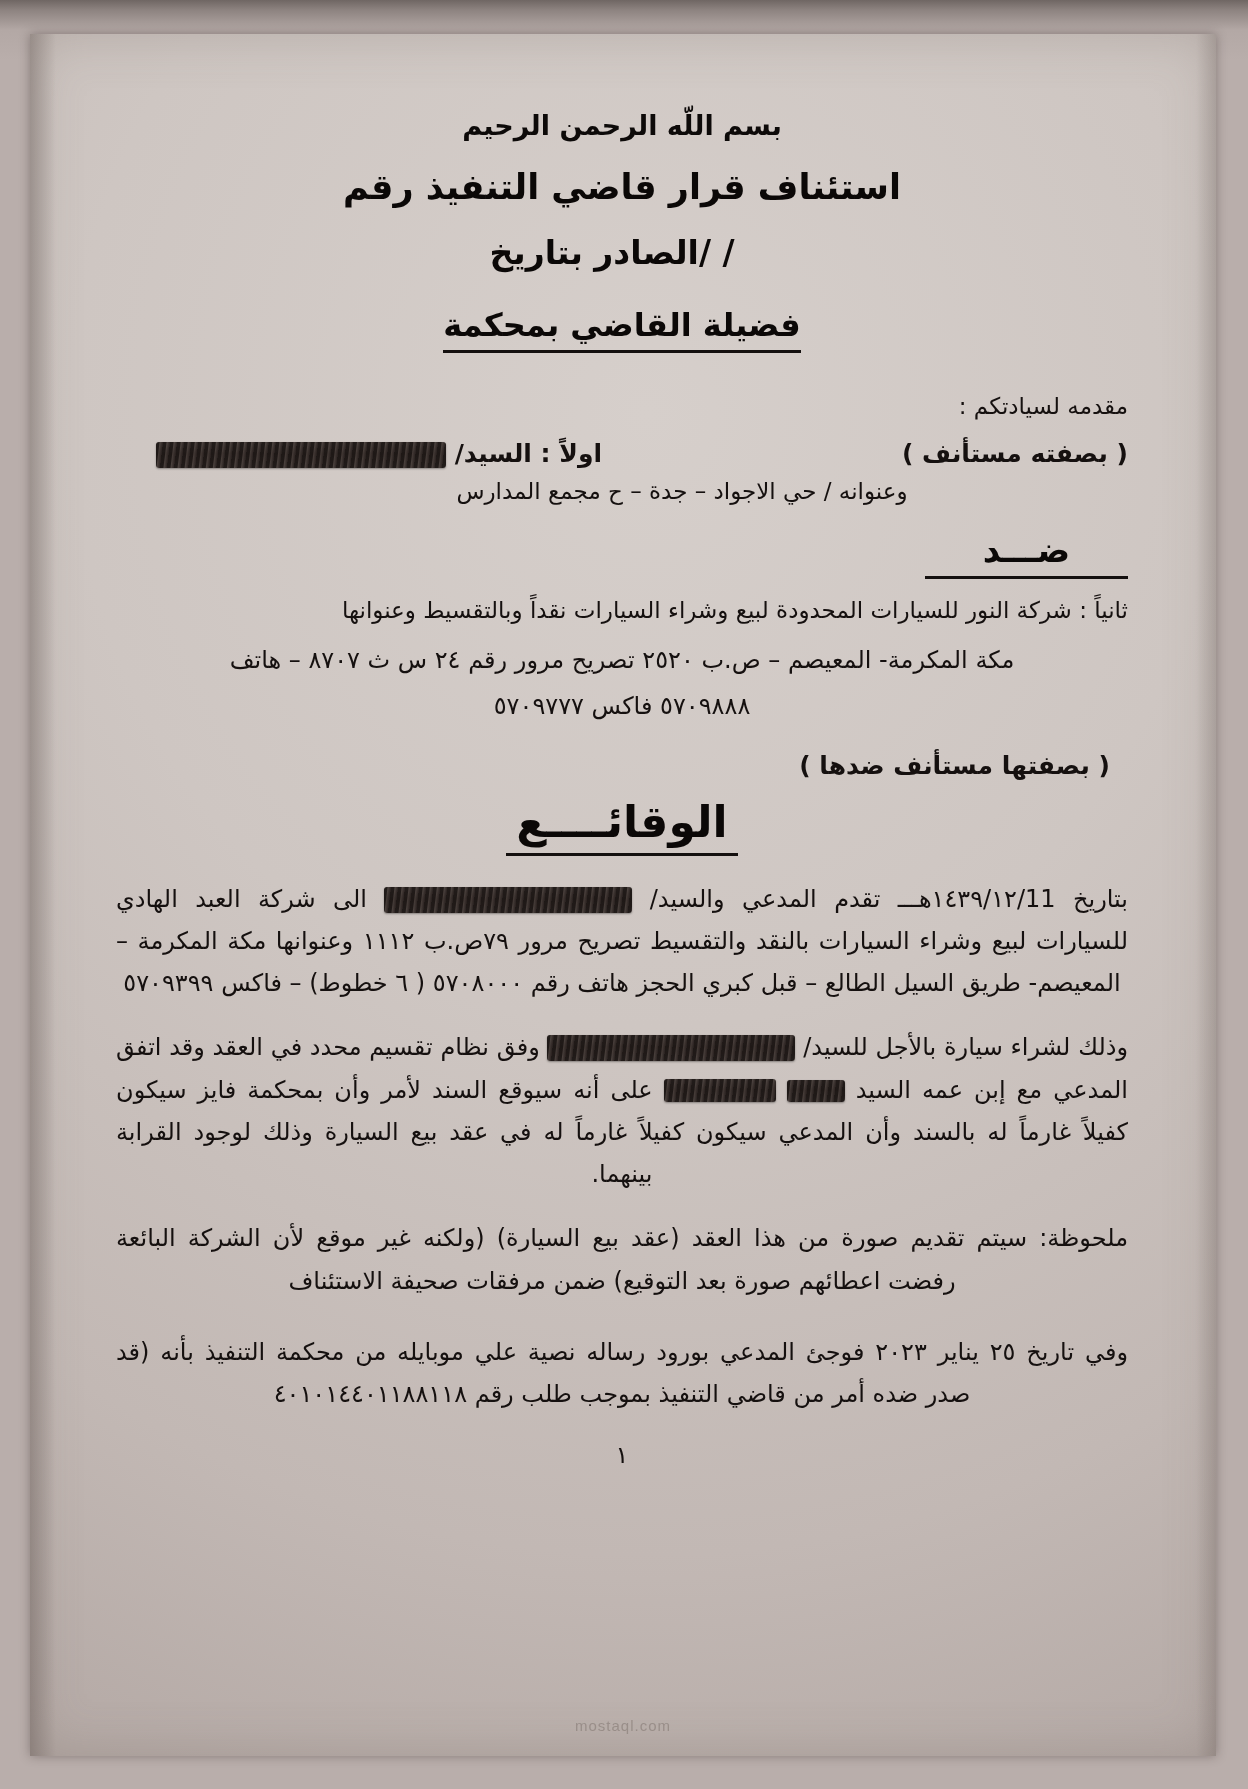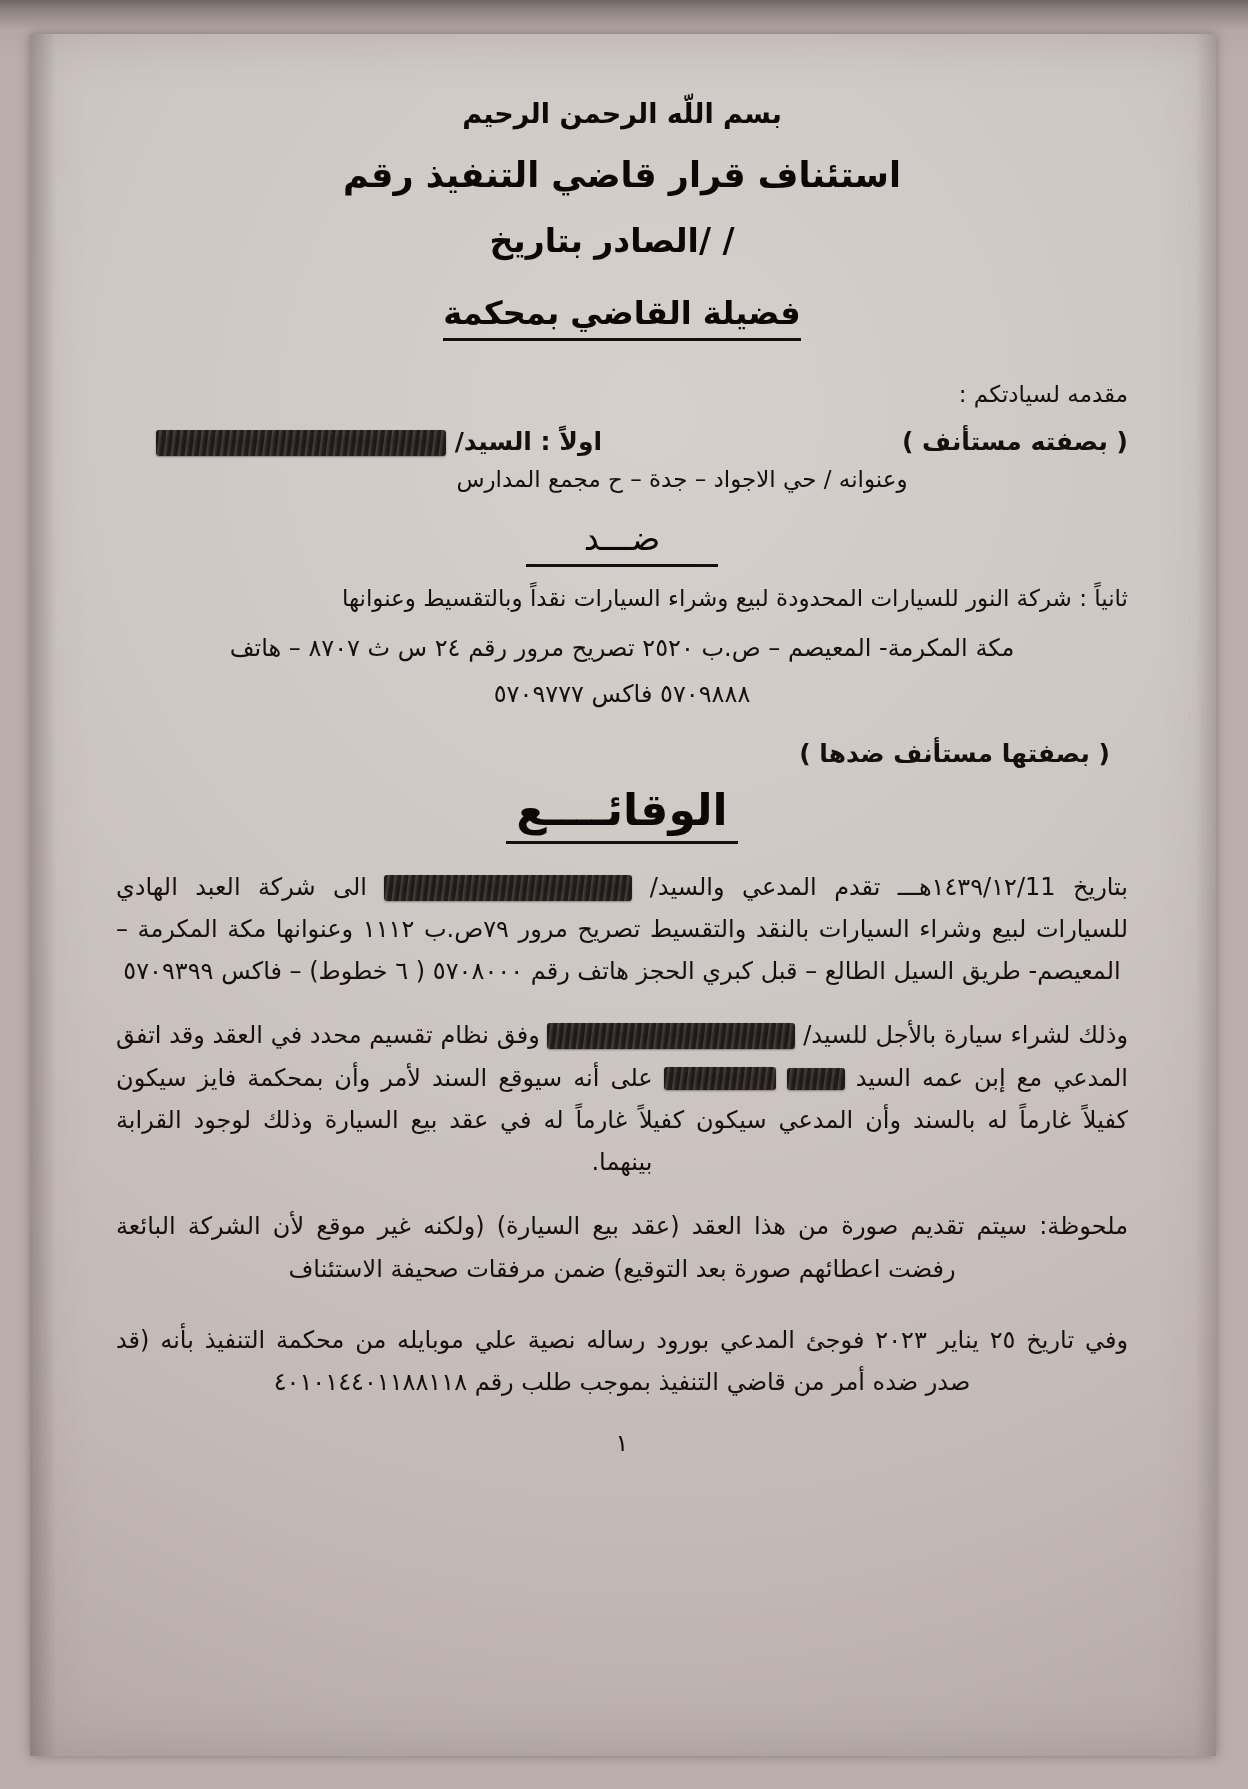--- a/index.html
+++ b/index.html
@@ -68,21 +68,21 @@
     direction: rtl;
     text-align: right;
   }
 
   
   .basmala {
     text-align: center;
     font-size: 27px;
     font-weight: bold;
     letter-spacing: -0.5px;
-    margin: 0 0 26px 0;
+    margin: 12px 0 26px 0;
     color: #0d0a09;
   }
 
   .title-main {
     text-align: center;
     font-size: 35px;
     font-weight: bold;
     margin: 0 0 26px 0;
     letter-spacing: 0px;
     color: #0b0807;
@@ -164,23 +164,23 @@
   .redacted.r-tiny  { width: 58px;  height: 22px; }
 
   .addr-line {
     font-size: 23px;
     text-align: center;
     margin: 10px 0 0 0;
     padding-left: 120px;
   }
 
   .versus {
-    text-align: center;
+    text-align: right;
     font-size: 34px;
-    font-weight: normal;
+    font-weight: bold;
     margin: 26px 0 14px 0;
     color: #0b0807;
   }
   .versus span.u {
     display: inline-block;
     border-bottom: 3px solid #14100f;
     padding: 0 58px 6px 58px;
     letter-spacing: 6px;
   }
 
@@ -318,14 +318,15 @@
       </p>
 
       <p class="para tight">ملحوظة: سيتم تقديم صورة من هذا العقد (عقد بيع السيارة) (ولكنه غير موقع لأن الشركة البائعة رفضت اعطائهم صورة بعد التوقيع) ضمن مرفقات صحيفة الاستئناف</p>
 
       <p class="para">وفي تاريخ ٢٥ يناير ٢٠٢٣ فوجئ المدعي بورود رساله نصية علي موبايله من محكمة التنفيذ بأنه (قد صدر ضده أمر من قاضي التنفيذ بموجب طلب رقم ٤٠١٠١٤٤٠١١٨٨١١٨</p>
 
       <div class="page-number">١</div>
 
     </div>
 
+    <div class="watermark">mostaql.com</div>
   </div>
 </div>
 
 </body></html>

